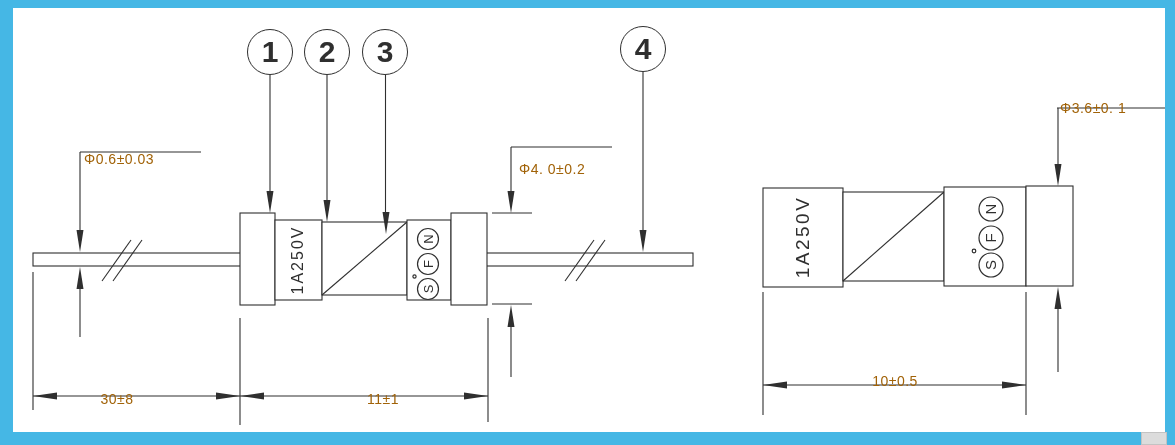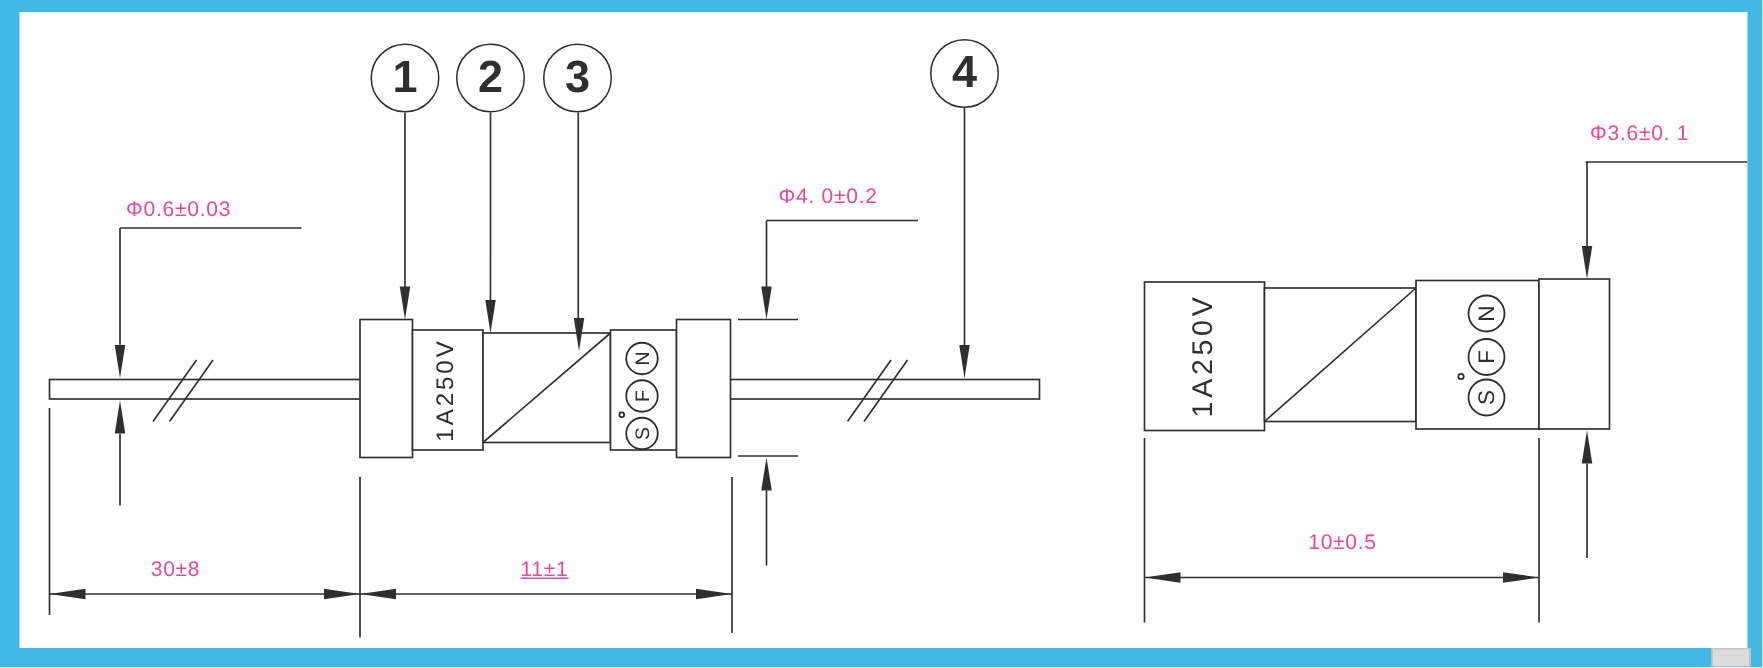--- a/index.html
+++ b/index.html
@@ -8,21 +8,21 @@
     background:#45b7e5;
     font-family:"Liberation Sans",sans-serif;color:#2f2f2f;
   }
   #sheet{
     position:absolute;left:13px;top:8px;right:10px;bottom:13px;
     background:#ffffff;
   }
   svg{position:absolute;left:0;top:0;}
   .dim{
     position:absolute;font-size:14px;letter-spacing:0.5px;
-    white-space:nowrap;color:#ec4899;
+    white-space:nowrap;color:#a16207;margin-top:20px;
   }
   .dim.center{transform:translateX(-50%);}
   .balloon{
     position:absolute;width:46px;height:46px;border:1.5px solid #2f2f2f;
     border-radius:50%;display:flex;align-items:center;justify-content:center;
     background:#fff;box-sizing:border-box;
   }
   .balloon span{font-size:30px;font-weight:700;line-height:1;}
   .rating{
     position:absolute;white-space:nowrap;color:#2f2f2f;
@@ -157,24 +157,24 @@
       <span>2</span>
     </div>
     <div class="balloon" style="left:349px;top:21px;">
       <span>3</span>
     </div>
     <div class="balloon" style="left:607px;top:18px;">
       <span>4</span>
     </div>
 
     <div class="dim" style="left:71px;top:123px;">Φ0.6±0.03</div>
-    <div class="dim" style="left:506px;top:114px;">Φ4. 0±0.2</div>
+    <div class="dim" style="left:506px;top:133px;">Φ4. 0±0.2</div>
     <div class="dim" style="left:1047px;top:72px;">Φ3.6±0. 1</div>
     <div class="dim center" style="left:104px;top:363px;">30±8</div>
-    <div class="dim center" style="left:350px;top:363px;text-decoration:underline;">11±1</div>
+    <div class="dim center" style="left:370px;top:363px;">11±1</div>
     <div class="dim center" style="left:882px;top:345px;">10±0.5</div>
 
     <div class="rating main" style="left:285px;top:252px;">1A250V</div>
     <div class="rating side" style="left:790px;top:229px;">1A250V</div>
 
     <div class="scroll-corner"></div>
   </div>
 </div>
 
 </body></html>

